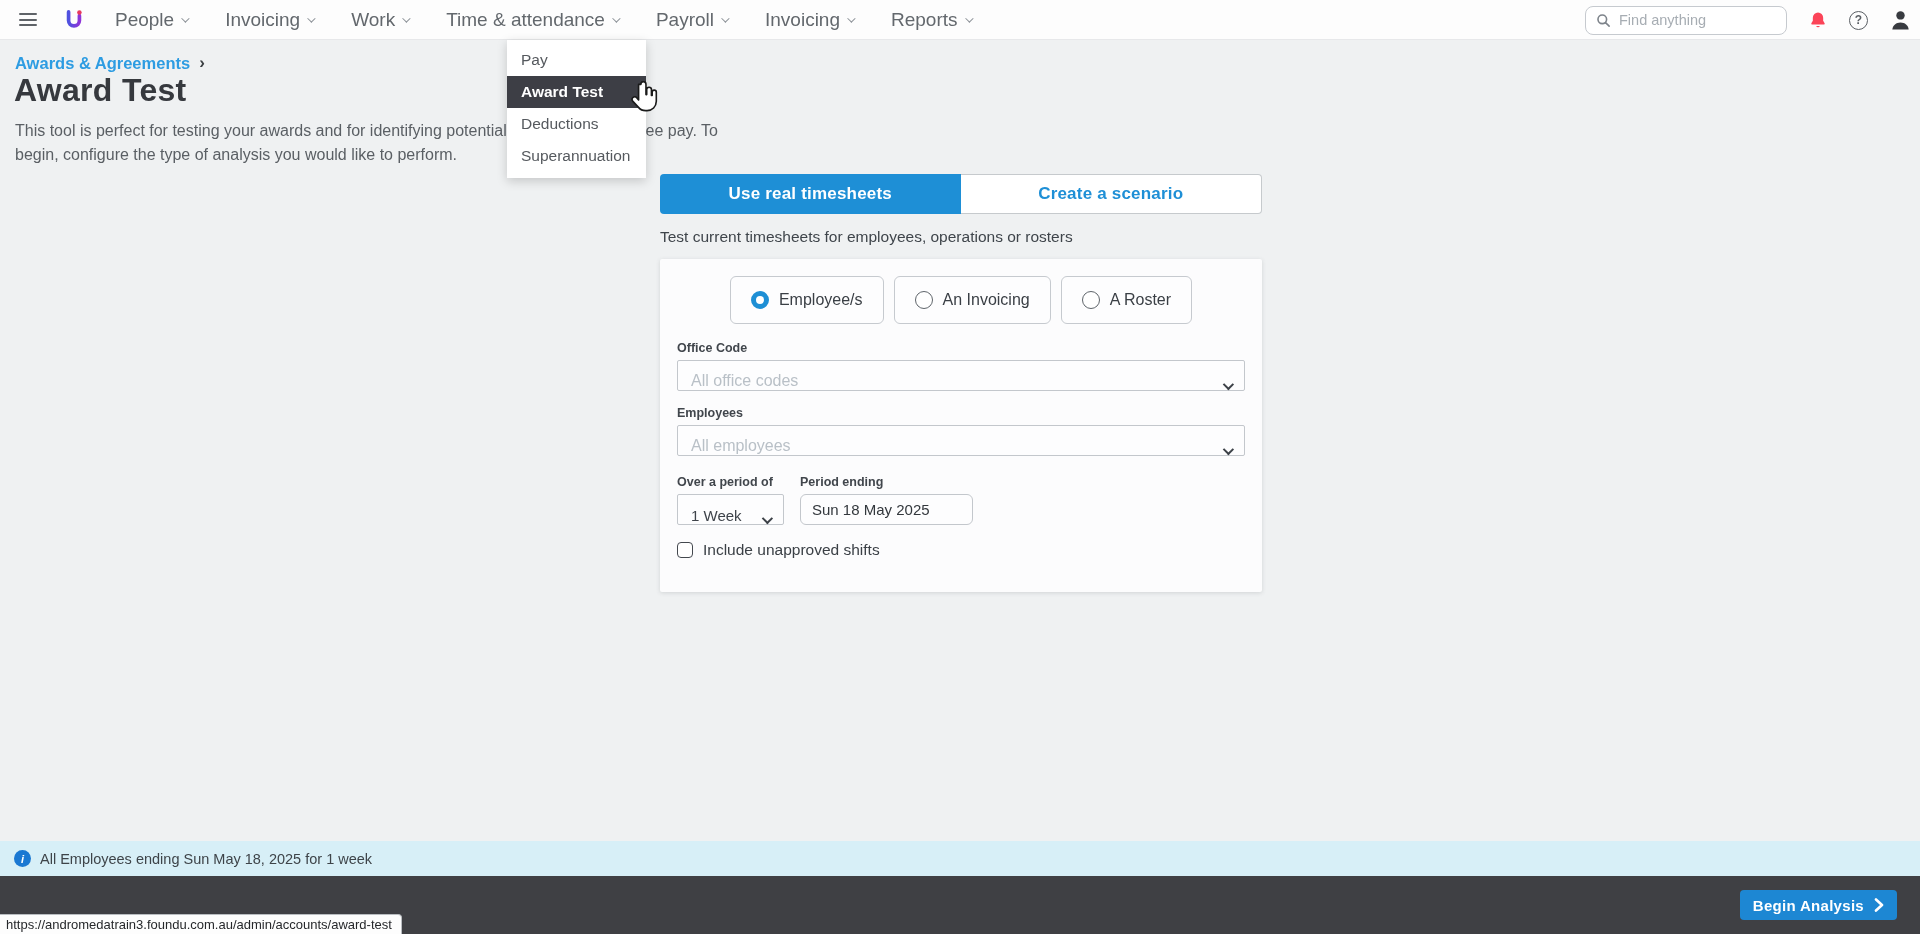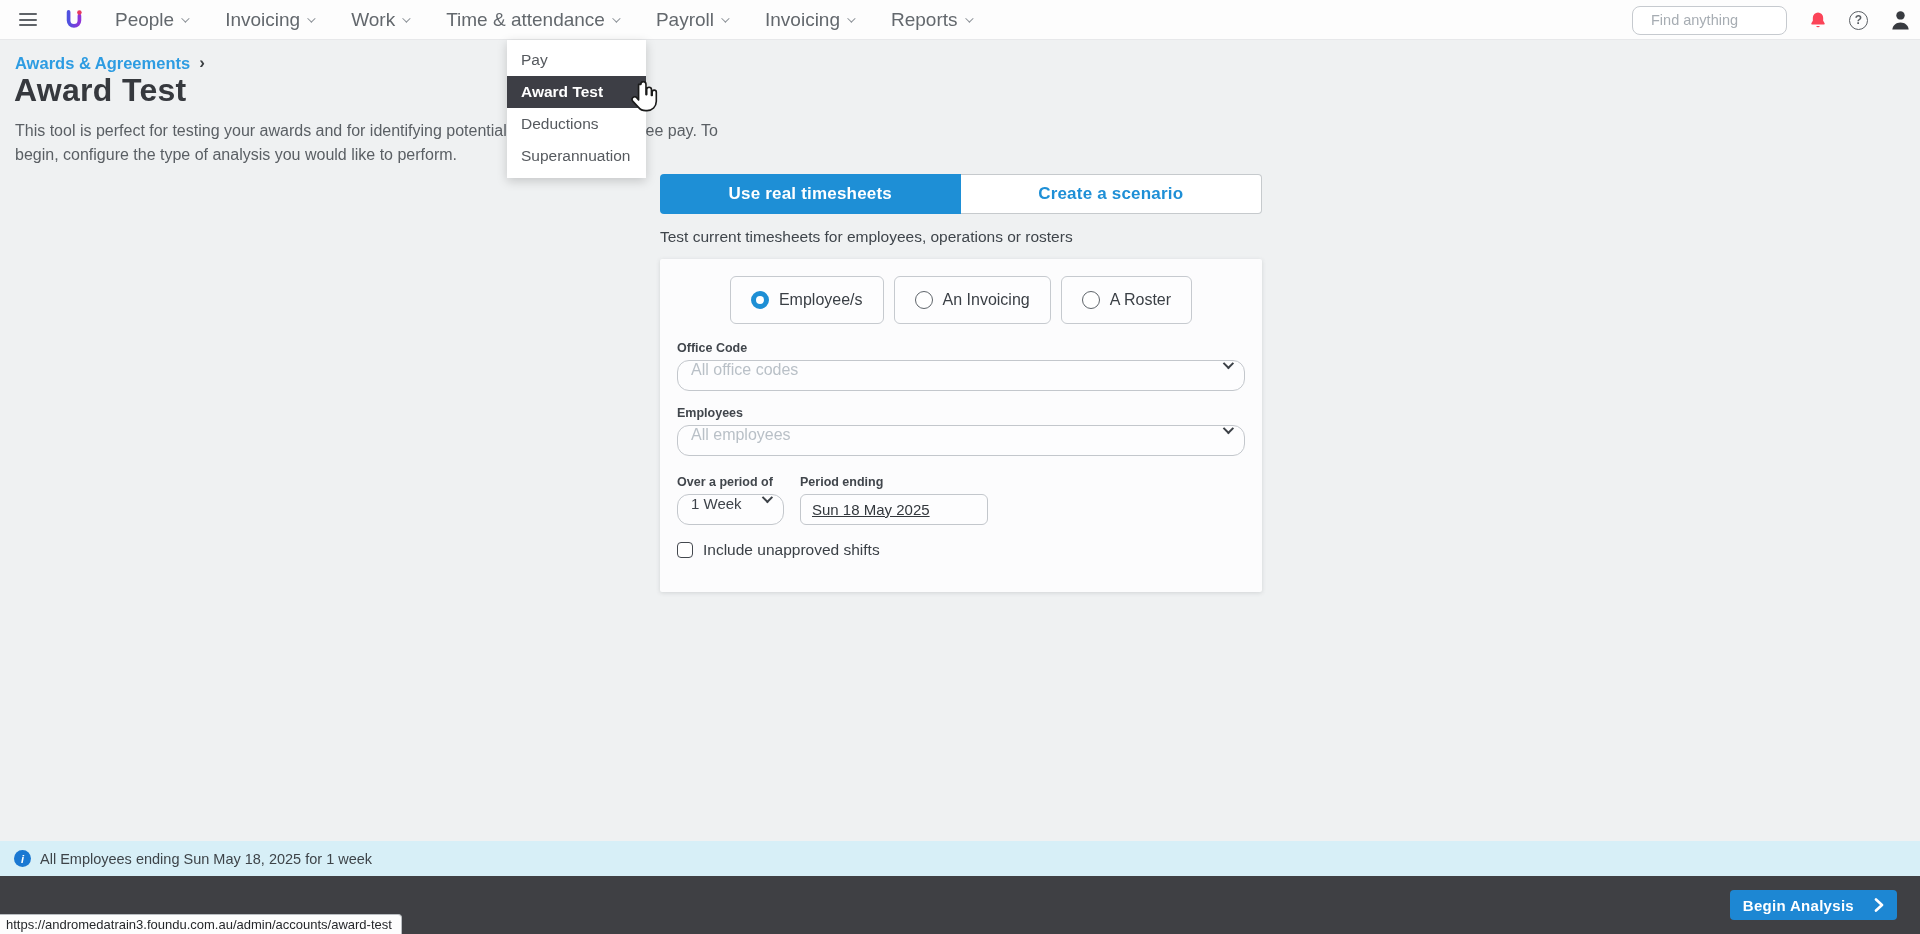--- a/index.html
+++ b/index.html
@@ -14,21 +14,21 @@
     display:flex; flex-direction:column; justify-content:space-between; cursor:pointer; }
   .hamburger span { display:block; height:2px; background:#5f6368; border-radius:1px; }
   .logo { margin-left:24px; display:flex; align-items:center; cursor:pointer; }
   .navmenu { display:flex; align-items:center; margin-left:28px; gap:38px; }
   .navitem { display:flex; align-items:center; gap:7px; cursor:pointer;
     font-size:19px; color:#63686d; }
   .chev { width:6px; height:6px; border-right:1.6px solid #8a9096;
     border-bottom:1.6px solid #8a9096; transform:rotate(45deg) translateY(-2px); }
   .nav-right { position:absolute; right:8px; top:0; height:40px;
     display:flex; align-items:center; gap:21px; }
-  .searchbox { width:155px; height:29px; border:1px solid #c6cacf; border-radius:8px;
+  .searchbox { width:202px; height:29px; border:1px solid #c6cacf; border-radius:8px;
     background:#fff; display:flex; align-items:center; padding:0 10px; gap:8px; }
   .searchbox input { border:none; outline:none; width:140px; font-size:14.5px;
     color:#3c4043; background:transparent; font-family:"Liberation Sans",sans-serif; }
   .searchbox input::placeholder { color:#a7adb3; }
   .iconbtn { display:flex; align-items:center; justify-content:center; cursor:pointer; }
   .helpcircle { width:19px; height:19px; border:1.6px solid #5a5f64; border-radius:50%;
     font-size:12px; font-weight:bold; color:#5a5f64; display:flex;
     align-items:center; justify-content:center; }
 
   
@@ -64,51 +64,51 @@
   .radio-row { display:flex; justify-content:center; gap:10px; }
   .radio-box { border:1px solid #c6cacf; border-radius:6px; background:#fdfdfe;
     height:48px; display:flex; align-items:center; padding:0 20px; gap:10px;
     cursor:pointer; }
   .radio-circ { width:18px; height:18px; border-radius:50%; background:#fff; }
   .radio-circ.sel { border:5.5px solid #1e8fd5; }
   .radio-circ.unsel { border:1.6px solid #5f656b; }
   .radio-label { font-size:16px; color:#3a3f45; }
 
   .field-label { font-size:12.5px; font-weight:600; color:#41464c; margin-bottom:5px; }
-  .selectbox { height:31px; border:1px solid #c3c7cc; border-radius:12px; background:#fdfdfe;
-    display:flex; align-items:flex-start; justify-content:space-between; padding:0 13px;
+  .selectbox { height:31px; border:1px solid #c3c7cc; border-radius:2px; background:#fdfdfe;
+    display:flex; align-items:flex-end; justify-content:space-between; padding:0 13px;
     cursor:pointer; }
   .selectbox .ph { font-size:16px; color:#b9c0c7; }
   .selectbox .val { font-size:15px; color:#3e434a; }
   .chev-lg { width:8px; height:8px; border-right:2px solid #3c4147;
     border-bottom:2px solid #3c4147; transform:rotate(45deg) translateY(-2px); }
   .sec { margin-top:15px; }
   .sec.first { margin-top:17px; }
   .period-row { margin-top:19px; display:flex; gap:16px; }
-  .datebox { width:188px; height:31px; border:1px solid #c3c7cc; border-radius:6px;
+  .datebox { width:173px; height:31px; border:1px solid #c3c7cc; border-radius:6px;
     background:#fdfdfe; padding:0 11px; font-size:15px; color:#33383d;
-    font-family:"Liberation Sans",sans-serif; outline:none;text-decoration:underline; }
+    font-family:"Liberation Sans",sans-serif; outline:none; }
   .check-row { margin-top:16px; display:flex; align-items:center; gap:10px; cursor:pointer; }
   .check-row.disabled { opacity:.35; cursor:default; margin-top:15px; }
   .checkbox { width:16px; height:16px; border:1.6px solid #43484e; border-radius:4px;
     background:#fff; }
   .check-label { font-size:15.5px; color:#3b4046; }
 
   
   .info-bar { position:absolute; left:0; bottom:58px; width:1920px; height:35px;
     background:#d7eff7; display:flex; align-items:center; padding:0 14px; gap:9px; }
   .info-circ { width:17px; height:17px; border-radius:50%; background:#1a78d2;
     color:#fff; font-size:11px; font-weight:bold; font-style:italic;
     display:flex; align-items:center; justify-content:center; flex:0 0 auto; }
   .info-text { font-size:14.5px; color:#3e4449; }
   .dark-bar { position:absolute; left:0; bottom:0; width:1920px; height:58px;
     background:#3f4044; }
   .begin-btn { position:absolute; right:23px; top:14px; height:30px; background:#1d87d3;
     border:none; border-radius:4px; color:#fff; font-size:15px; font-weight:bold;
-    letter-spacing:.3px; display:flex; align-items:center; gap:20px; padding:0 13px;
+    letter-spacing:.3px; display:flex; align-items:center; gap:10px; padding:0 13px;
     cursor:pointer; font-family:"Liberation Sans",sans-serif; }
   .url-tip { position:absolute; left:0; bottom:0; height:20px; background:#fdfdfd;
     border:1px solid #b9bdc1; border-left:none; border-bottom:none;
     border-top-right-radius:4px; display:flex; align-items:center; padding:0 9px 0 6px;
     font-size:13px; color:#26282b; z-index:70; }
 </style>
 </head>
 <body>
 
 <header class="topnav">

